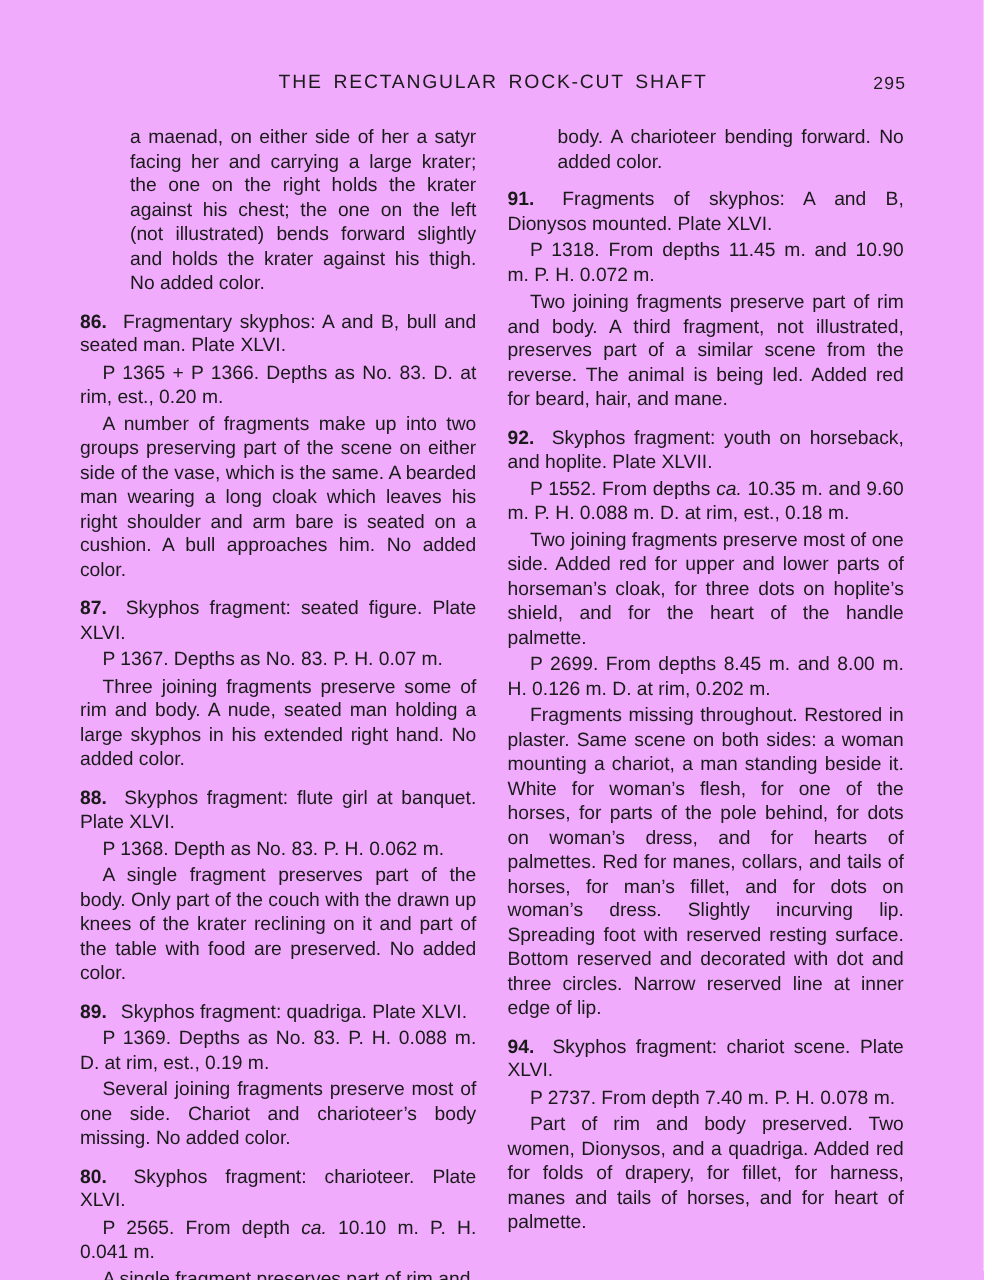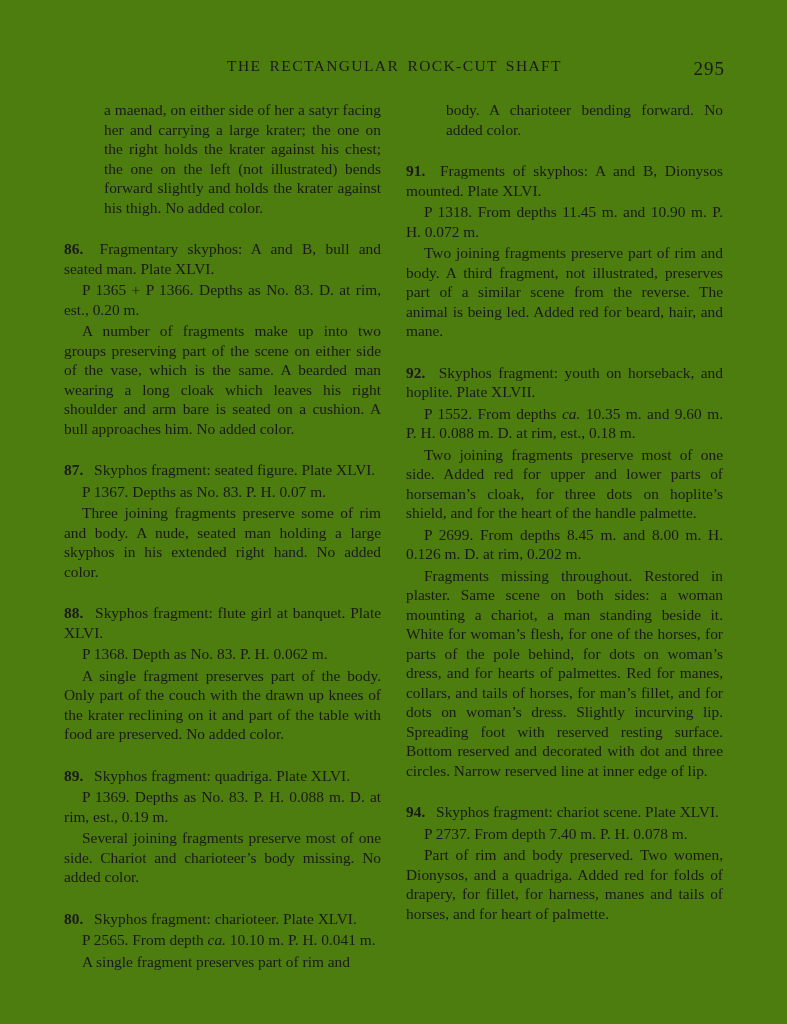--- a/index.html
+++ b/index.html
@@ -1,58 +1,58 @@
 <!DOCTYPE html>
 <html lang="en"><head>
 <meta charset="utf-8">
 <style>
   html,body{margin:0;padding:0;background:#ffffff;}
   .page{
     position:relative;
     width:787px;height:1024px;
-    background:#4d7c0f;
+    background:#f0abfc;
     color:#1a1a1a;
-    font-family:Liberation Serif, serif;
+    font-family:Liberation Sans, sans-serif;
     overflow:hidden;
     box-sizing:border-box;
   }
   .header{
     margin:57px 62px 0 64px;
     position:relative;
     text-align:center;
     height:20px;
   }
   .title{
     display:inline-block;
     font-size:15.5px;
     letter-spacing:1.4px;
     word-spacing:3px;
     white-space:nowrap;
   }
   .pageno{
     position:absolute;
     right:0;top:1px;
-    font-size:19px;
+    font-size:14px;
     letter-spacing:1px;
   }
   .columns{
     display:flex;
     gap:25px;
     margin:21px 60px 0 64px;
   }
   .col{width:317px;}
   .col p{
     margin:0;
     font-size:15.4px;
     line-height:19.5px;
     text-align:justify;
   }
   p.body, p.catalog{text-indent:18px;margin-top:2px;}
   p.no-indent{text-indent:0;margin-left:40px;}
-  p.entry{margin-top:22px;text-indent:0;}
+  p.entry{margin-top:11px;text-indent:0;}
   p.entry .num{font-weight:bold;}
   p.entry .numgap{display:inline-block;width:7px;}
   .col i{font-style:italic;}
 </style>
 </head>
 <body>
 
 <div class="page">
   <div class="header">
     <span class="title">THE RECTANGULAR ROCK-CUT SHAFT</span>

